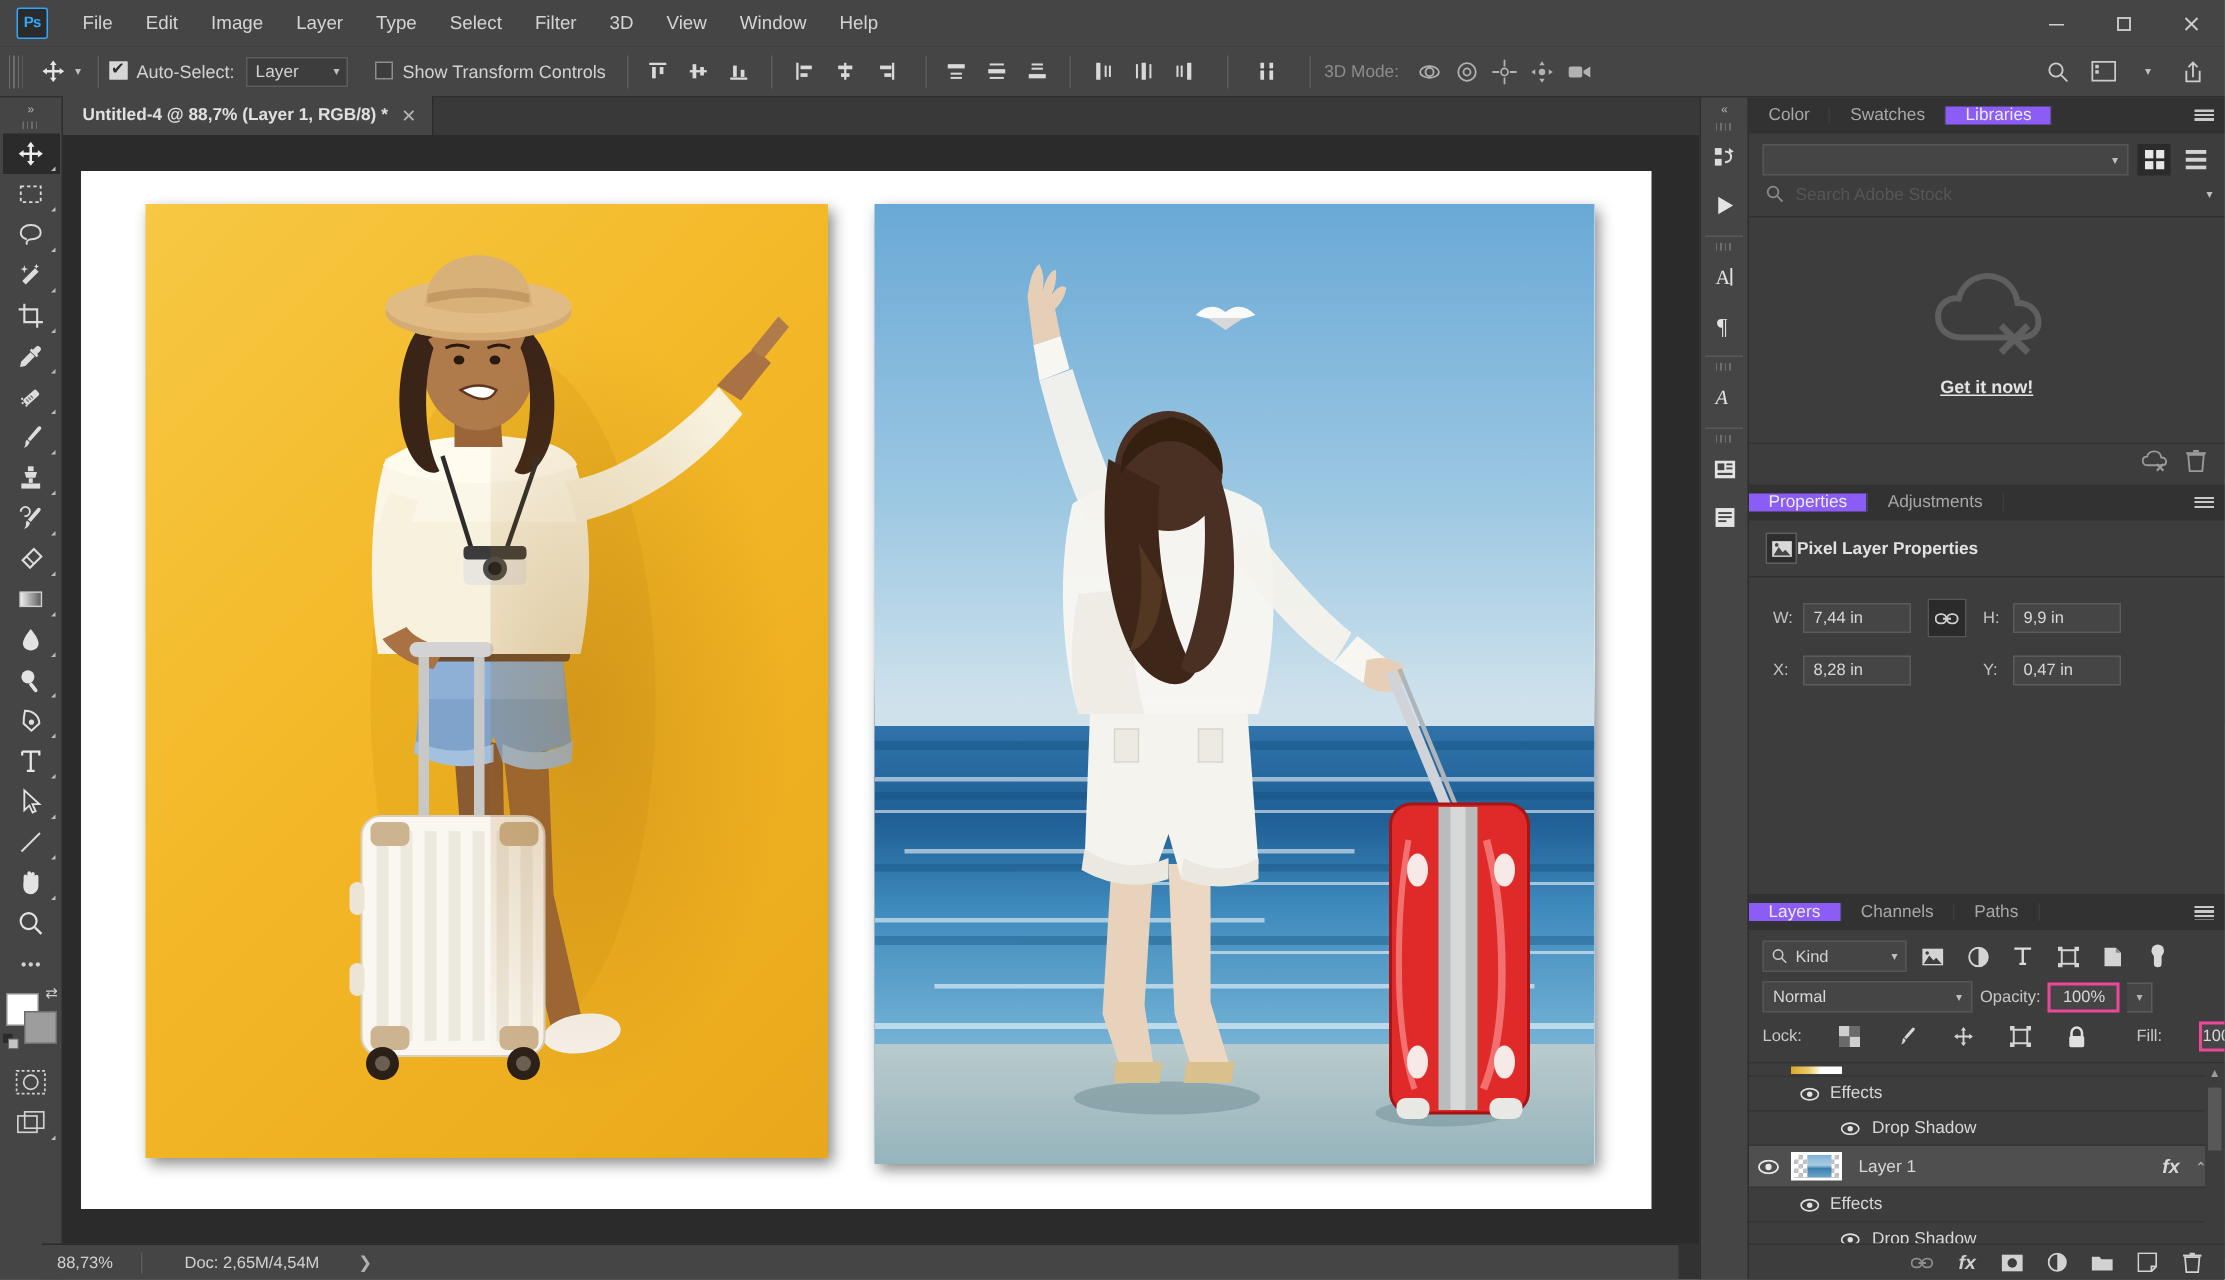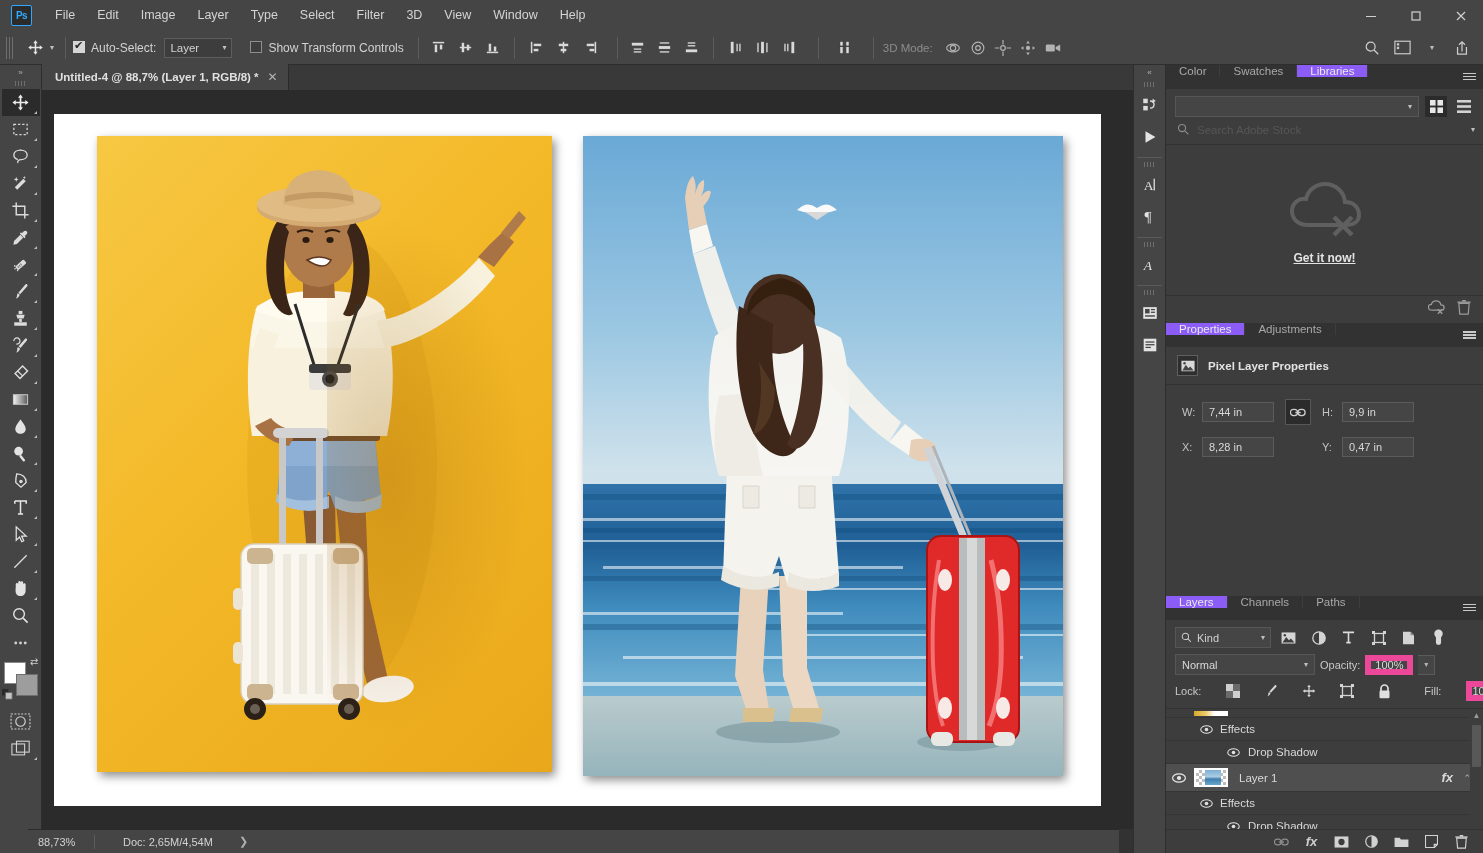--- a/index.html
+++ b/index.html
@@ -128,21 +128,21 @@
   .ir-collapse { height:14px; display:flex; align-items:center; justify-content:center; color:#b5b5b5; font-size:8px; }
   .ir-grip { width:11px; height:5px; margin:3px auto 2px;
     background:repeating-linear-gradient(to right,#6e6e6e 0 1px,transparent 1px 3px); }
   .ir-btn { width:29px; height:32px; margin:0 auto; display:flex; align-items:center; justify-content:center; color:#d4d4d4; }
   .ir-div { width:25px; height:1px; background:#5a5a5a; margin:4px auto; }
 
   
   .rightcol { position:absolute; left:1166px; top:65px; width:317px; height:788px; background:#3d3d3d; }
 
   .panel { background:#3d3d3d; }
-  .ptabs { height:24px; background:#323232; display:flex; align-items:flex-start; position:relative; }
+  .ptabs { height:24px; background:#323232; display:flex; align-items:center; position:relative; }
   .ptab {
     padding:0 13px; display:flex; align-items:center; font-size:11.5px; color:#a8a8a8;
     border-right:1px solid #3d3d3d;
   }
   .ptab.active { background:#8b5cf6; color:#eaeaea; font-weight:normal; }
   .pmenu { position:absolute; right:7px; top:0; height:24px; display:flex; align-items:center; }
   .hamb { width:13px; height:9px;
     background:repeating-linear-gradient(to bottom,#c9c9c9 0 1.5px,transparent 1.5px 3px); }
 
   
@@ -154,42 +154,42 @@
   .lib-vbtn { width:22px; height:21px; display:flex; align-items:center; justify-content:center; }
   .lib-vbtn.sel { background:#2b2b2b; }
   .lib-search { display:flex; align-items:center; gap:7px; padding:3px 8px 8px 11px; border-bottom:1px solid #323232; }
   .lib-search .ph { flex:1; font-size:11.5px; color:#565656; }
   .lib-body { height:150px; display:flex; flex-direction:column; align-items:center; justify-content:center; padding-top:6px; }
   .lib-msg { text-align:center; font-size:11.5px; color:#9a9a9a; line-height:17px; margin-top:4px; }
   .lib-link { margin-top:14px; font-size:12px; color:#e3e3e3; font-weight:bold; text-decoration:underline; }
   .lib-foot { height:24px; border-top:1px solid #323232; display:flex; align-items:center; justify-content:flex-end; gap:12px; padding-right:12px; }
 
   
-  .prop-head { display:flex; align-items:center; gap:10px; padding:8px 10px 8px 11px; }
+  .prop-head { display:flex; align-items:center; padding:8px 10px 8px 11px; }
   .prop-thumb { width:21px; height:21px; background:#2e2e2e; border:1px solid #5f5f5f;
     display:flex; align-items:center; justify-content:center; }
   .prop-title { font-size:11.5px; font-weight:bold; color:#e2e2e2; }
   .prop-body { border-top:1px solid #323232; padding:14px 12px 14px 16px; }
   .prow { display:flex; align-items:center; margin-bottom:9px; }
   .plab { width:20px; font-size:11px; color:#c3c3c3; }
   .pinput { width:72px; height:20px; background:#454545; border:1px solid #5b5b5b;
     display:flex; align-items:center; padding-left:6px; font-size:11px; color:#d8d8d8; }
   .plink { width:26px; height:26px; background:#2b2b2b; border:1px solid #565656;
     display:flex; align-items:center; justify-content:center; margin:0 11px; color:#c9c9c9; }
 
   
   .lay-filter { display:flex; align-items:center; gap:5px; padding:7px 9px 6px 9px; }
   .lf-kind { width:96px; height:21px; background:#454545; border:1px solid #565656;
     display:flex; align-items:center; gap:5px; padding:0 5px; font-size:11px; color:#d2d2d2; }
   .lf-icon { width:25px; height:21px; display:flex; align-items:center; justify-content:center; }
   .lay-blend { display:flex; align-items:center; gap:5px; padding:0 9px 6px 9px; }
   .lb-mode { width:140px; height:21px; background:#454545; border:1px solid #565656;
     display:flex; align-items:center; justify-content:space-between; padding:0 6px; font-size:11px; color:#d8d8d8; }
   .lb-lbl { font-size:11px; color:#c8c8c8; }
-  .lb-val { width:48px; height:20px; background:#454545; border:6px solid #ec4899;
+  .lb-val { width:48px; height:20px; background:#454545; border:2px solid #ec4899;
     display:flex; align-items:center; justify-content:center; font-size:11px; color:#d8d8d8; }
   .lb-stp { width:17px; height:20px; background:#454545; border:1px solid #5b5b5b; border-left:0;
     display:flex; align-items:center; justify-content:center; color:#b4b4b4; font-size:8px; }
   .lay-lock { display:flex; align-items:center; gap:24px; padding:0 9px 7px 9px; border-bottom:1px solid #323232; }
   .ll-lbl { font-size:11px; color:#c8c8c8; margin-right:1px; }
   .ll-ico { width:16px; height:16px; display:flex; align-items:center; justify-content:center; }
 
   .layerlist { position:relative; background:#3d3d3d; }
   .lrow { position:relative; height:23px; display:flex; align-items:center; border-bottom:1px solid #353535; }
   .lrow.sel { background:#4f4f4f; }

